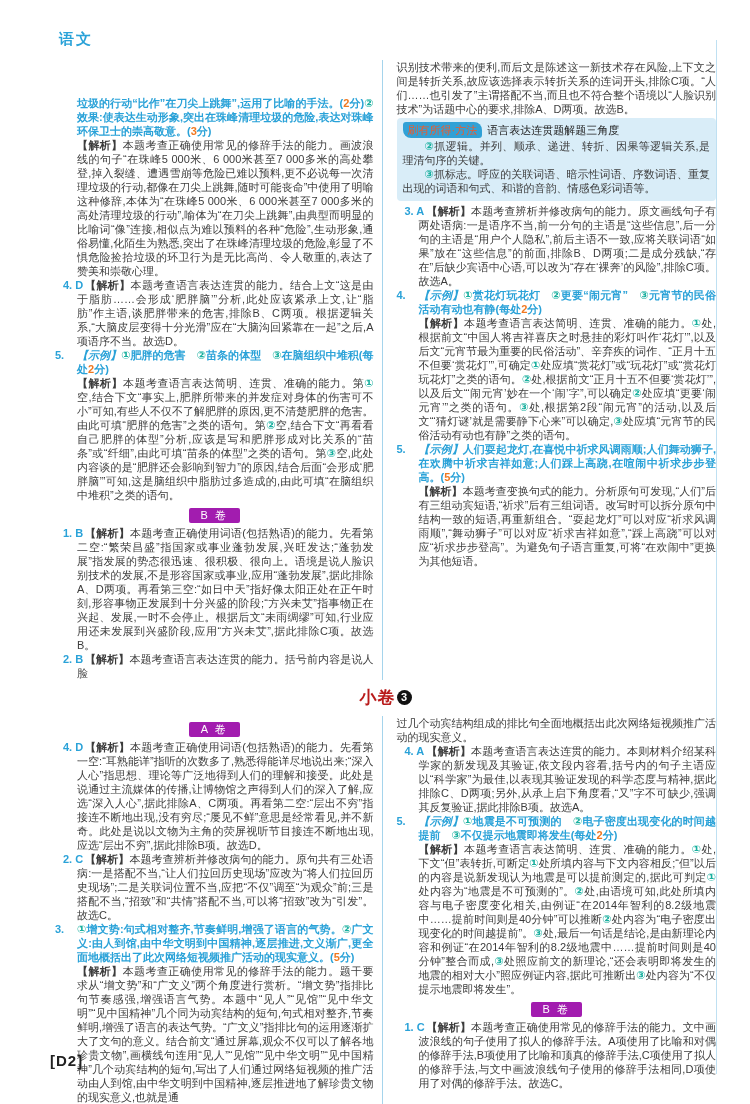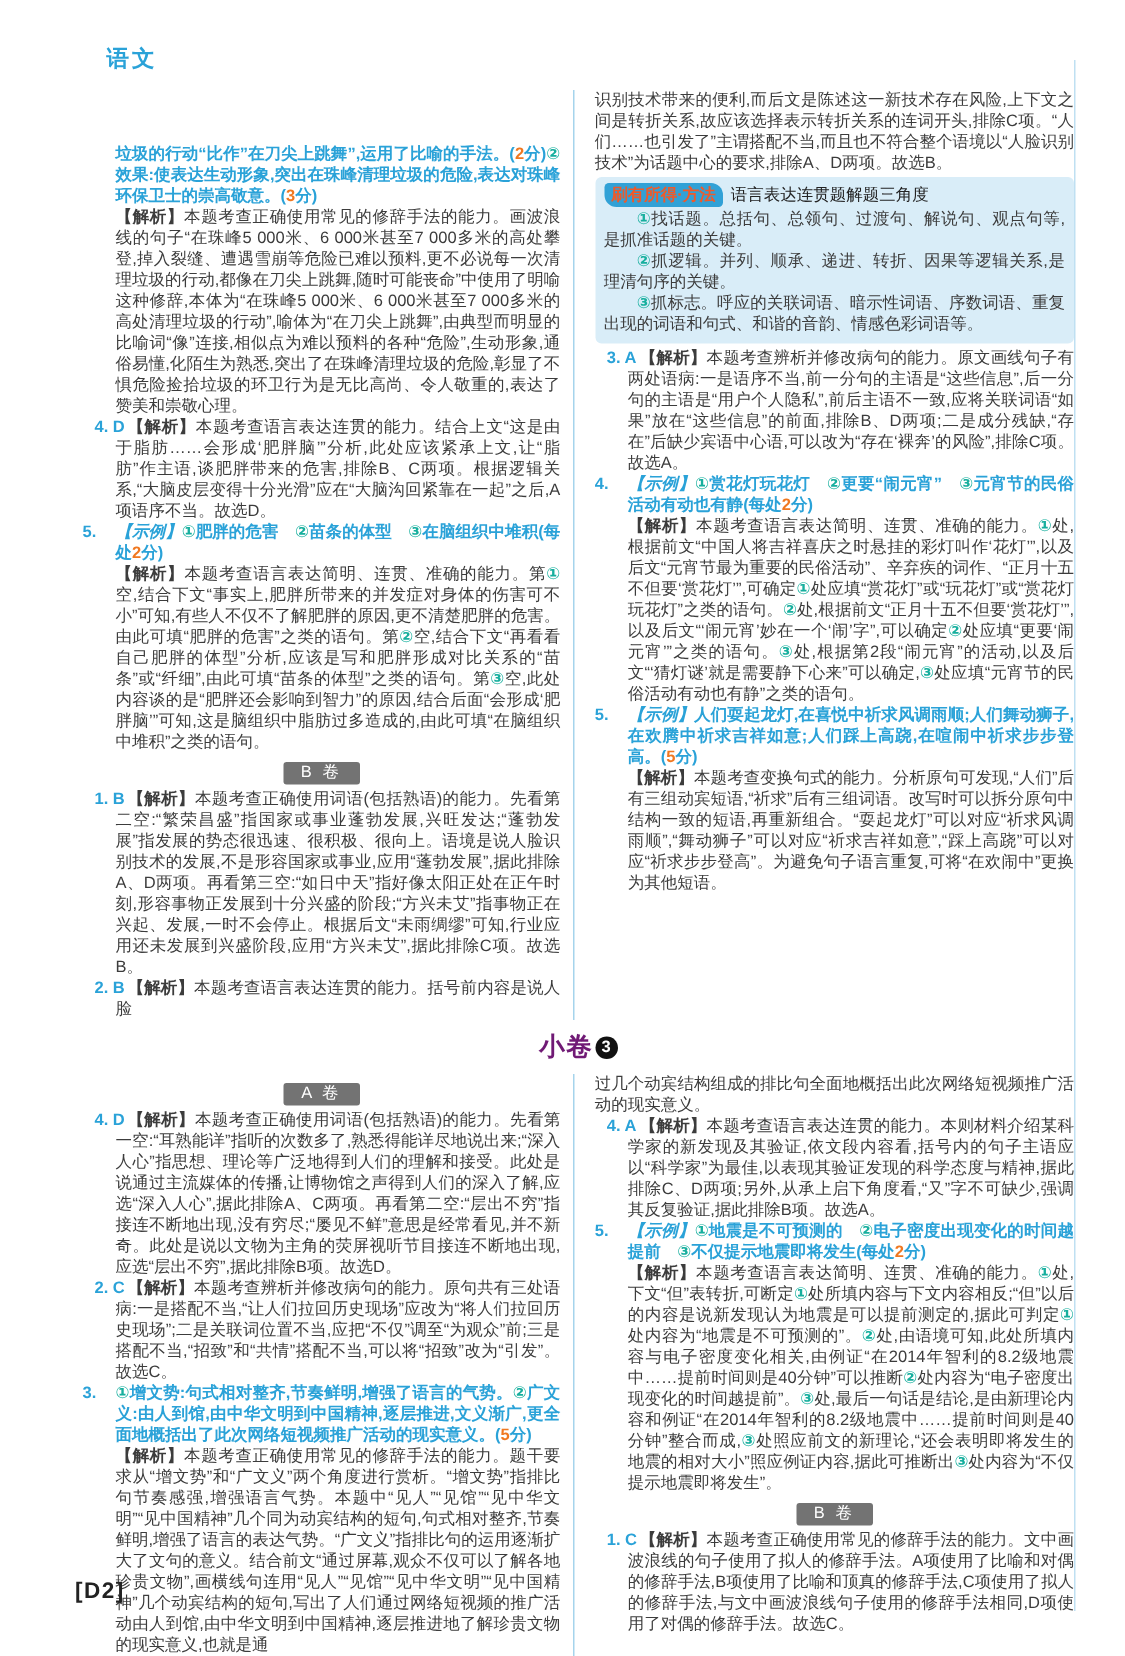--- a/index.html
+++ b/index.html
@@ -2,44 +2,44 @@
 <html><head>
 <meta charset="utf-8">
 <style>
   * { margin:0; padding:0; box-sizing:border-box; }
   html,body { width:750px; height:1104px; }
   body {
     font-family:"Liberation Sans","DejaVu Sans",sans-serif;
     background:#ffffff; color:#3c3c3c; overflow:hidden; position:relative;
   }
   .page { position:absolute; inset:0; padding:60px 34px 0 55px; }
-  .subject { position:absolute; left:71px; top:30px; font-size:15px; font-weight:bold; color:#2aa2d8; letter-spacing:2px; }
+  .subject { position:absolute; left:59px; top:30px; font-size:15px; font-weight:bold; color:#2aa2d8; letter-spacing:2px; }
   .right-rule { position:absolute; right:33px; top:40px; bottom:30px; width:1px; background:#bfe0f2; }
   .stripe { display:flex; }
   .col { width:322px; }
   .col-left { margin-right:14px; border-right:1px solid #a5d4ec; padding-right:8px; width:330px; }
   .col-left.pad-top { padding-top:36px; }
   p.block { font-size:11px; line-height:14px; text-align:justify; position:relative; }
   p.ans { color:#2aa2d8; font-weight:bold; }
   p.indent { padding-left:22px; }
   p.first-shift { text-indent:8px; }
   .num { position:absolute; left:0; top:0; color:#2aa2d8; font-weight:bold; white-space:pre; }
   b.lbl { color:#3c3c3c; }
   p.ans b.lbl { color:#2aa2d8;font-style:italic; }
   .circ { color:#17af9e; font-weight:bold; font-style:normal; }
   p.ans .circ { color:#17af9e; }
   .score { color:#f07820; }
   .badge-row { text-align:center; margin:3px 0 3px 0; }
-  .paper-badge { display:inline-block; background:#737373; color:#ffffff; font-size:11px; line-height:15px; padding:0 12px; border-radius:2px; letter-spacing:2px; }
+  .paper-badge { display:inline-block; background:#a21caf; color:#ffffff; font-size:11px; line-height:15px; padding:0 12px; border-radius:2px; letter-spacing:2px; }
   .section-band { text-align:center; padding:6px 0 7px 0; }
-  .section-title { font-size:17px; font-weight:bold; color:#701a75; letter-spacing:1px; }
+  .section-title { font-size:17px; font-weight:bold; color:#b91c1c; letter-spacing:1px; }
   .sec-circle { display:inline-block; width:15px; height:15px; background:#111; color:#fff; border-radius:50%; font-size:11px; line-height:15px; text-align:center; vertical-align:2px; margin-left:1px; font-weight:bold; }
   .method-box { background:#d9edf8; border-radius:4px; padding:4px 6px 6px 6px; margin:2px 0 3px 0; }
   .method-head { font-size:11px; line-height:16px; margin-bottom:1px; }
-  .method-badge { display:inline-block; background:#31a1d6; color:#ef5a2a; font-weight:bold; font-size:11px; padding:0 5px; border-radius:3px 8px 3px 8px; margin-right:5px; }
+  .method-badge { display:inline-block; background:#31a1d6; color:#ef5a2a; font-weight:normal; font-size:11px; padding:0 5px; border-radius:3px 8px 3px 8px; margin-right:5px; }
   .method-title { font-weight:normal; color:#222; }
   .method-box p.block { text-indent:2em; padding-left:0; }
   .footer { position:absolute; left:50px; top:1052px; font-size:15px; font-weight:bold; color:#222; letter-spacing:1px; }
 </style>
 </head>
 <body>
 
 <div class="page">
   <div class="subject">语文</div>
   <div class="right-rule"></div>
@@ -52,21 +52,20 @@
         <p class="block indent ans"><b class="lbl">【示例】</b><span class="circ">①</span>肥胖的危害　<span class="circ">②</span>苗条的体型　<span class="circ">③</span>在脑组织中堆积(每处<span class="score">2</span>分)<span class="num">5.</span></p>
         <p class="block indent"><b class="lbl">【解析】</b>本题考查语言表达简明、连贯、准确的能力。第<span class="circ">①</span>空,结合下文“事实上,肥胖所带来的并发症对身体的伤害可不小”可知,有些人不仅不了解肥胖的原因,更不清楚肥胖的危害。由此可填“肥胖的危害”之类的语句。第<span class="circ">②</span>空,结合下文“再看看自己肥胖的体型”分析,应该是写和肥胖形成对比关系的“苗条”或“纤细”,由此可填“苗条的体型”之类的语句。第<span class="circ">③</span>空,此处内容谈的是“肥胖还会影响到智力”的原因,结合后面“会形成‘肥胖脑’”可知,这是脑组织中脂肪过多造成的,由此可填“在脑组织中堆积”之类的语句。</p>
         <div class="badge-row"><span class="paper-badge">B 卷</span></div>
         <p class="block indent first-shift"><b class="lbl">【解析】</b>本题考查正确使用词语(包括熟语)的能力。先看第二空:“繁荣昌盛”指国家或事业蓬勃发展,兴旺发达;“蓬勃发展”指发展的势态很迅速、很积极、很向上。语境是说人脸识别技术的发展,不是形容国家或事业,应用“蓬勃发展”,据此排除A、D两项。再看第三空:“如日中天”指好像太阳正处在正午时刻,形容事物正发展到十分兴盛的阶段;“方兴未艾”指事物正在兴起、发展,一时不会停止。根据后文“未雨绸缪”可知,行业应用还未发展到兴盛阶段,应用“方兴未艾”,据此排除C项。故选B。<span class="num">1. B</span></p>
         <p class="block indent first-shift"><b class="lbl">【解析】</b>本题考查语言表达连贯的能力。括号前内容是说人脸<span class="num">2. B</span></p>
       </div>
     <div class="col" id="col-rt">
         <p class="block">识别技术带来的便利,而后文是陈述这一新技术存在风险,上下文之间是转折关系,故应该选择表示转折关系的连词开头,排除C项。“人们……也引发了”主谓搭配不当,而且也不符合整个语境以“人脸识别技术”为话题中心的要求,排除A、D两项。故选B。</p>
         <div class="method-box">
           <div class="method-head"><span class="method-badge">刷有所得·方法</span><span class="method-title">语言表达连贯题解题三角度</span></div>
-          <p class="block"><span class="circ">①</span>找话题。总括句、总领句、过渡句、解说句、观点句等,是抓准话题的关键。</p>
           <p class="block"><span class="circ">②</span>抓逻辑。并列、顺承、递进、转折、因果等逻辑关系,是理清句序的关键。</p>
           <p class="block"><span class="circ">③</span>抓标志。呼应的关联词语、暗示性词语、序数词语、重复出现的词语和句式、和谐的音韵、情感色彩词语等。</p>
         </div>
         <p class="block indent first-shift"><b class="lbl">【解析】</b>本题考查辨析并修改病句的能力。原文画线句子有两处语病:一是语序不当,前一分句的主语是“这些信息”,后一分句的主语是“用户个人隐私”,前后主语不一致,应将关联词语“如果”放在“这些信息”的前面,排除B、D两项;二是成分残缺,“存在”后缺少宾语中心语,可以改为“存在‘裸奔’的风险”,排除C项。故选A。<span class="num">3. A</span></p>
         <p class="block indent ans"><b class="lbl">【示例】</b><span class="circ">①</span>赏花灯玩花灯　<span class="circ">②</span>更要“闹元宵”　<span class="circ">③</span>元宵节的民俗活动有动也有静(每处<span class="score">2</span>分)<span class="num">4.</span></p>
         <p class="block indent"><b class="lbl">【解析】</b>本题考查语言表达简明、连贯、准确的能力。<span class="circ">①</span>处,根据前文“中国人将吉祥喜庆之时悬挂的彩灯叫作‘花灯’”,以及后文“元宵节最为重要的民俗活动”、辛弃疾的词作、“正月十五不但要‘赏花灯’”,可确定<span class="circ">①</span>处应填“赏花灯”或“玩花灯”或“赏花灯玩花灯”之类的语句。<span class="circ">②</span>处,根据前文“正月十五不但要‘赏花灯’”,以及后文“‘闹元宵’妙在一个‘闹’字”,可以确定<span class="circ">②</span>处应填“更要‘闹元宵’”之类的语句。<span class="circ">③</span>处,根据第2段“闹元宵”的活动,以及后文“‘猜灯谜’就是需要静下心来”可以确定,<span class="circ">③</span>处应填“元宵节的民俗活动有动也有静”之类的语句。</p>
         <p class="block indent ans"><b class="lbl">【示例】</b>人们耍起龙灯,在喜悦中祈求风调雨顺;人们舞动狮子,在欢腾中祈求吉祥如意;人们踩上高跷,在喧闹中祈求步步登高。(<span class="score">5</span>分)<span class="num">5.</span></p>
         <p class="block indent"><b class="lbl">【解析】</b>本题考查变换句式的能力。分析原句可发现,“人们”后有三组动宾短语,“祈求”后有三组词语。改写时可以拆分原句中结构一致的短语,再重新组合。“耍起龙灯”可以对应“祈求风调雨顺”,“舞动狮子”可以对应“祈求吉祥如意”,“踩上高跷”可以对应“祈求步步登高”。为避免句子语言重复,可将“在欢闹中”更换为其他短语。</p>
       </div>
   </div>

